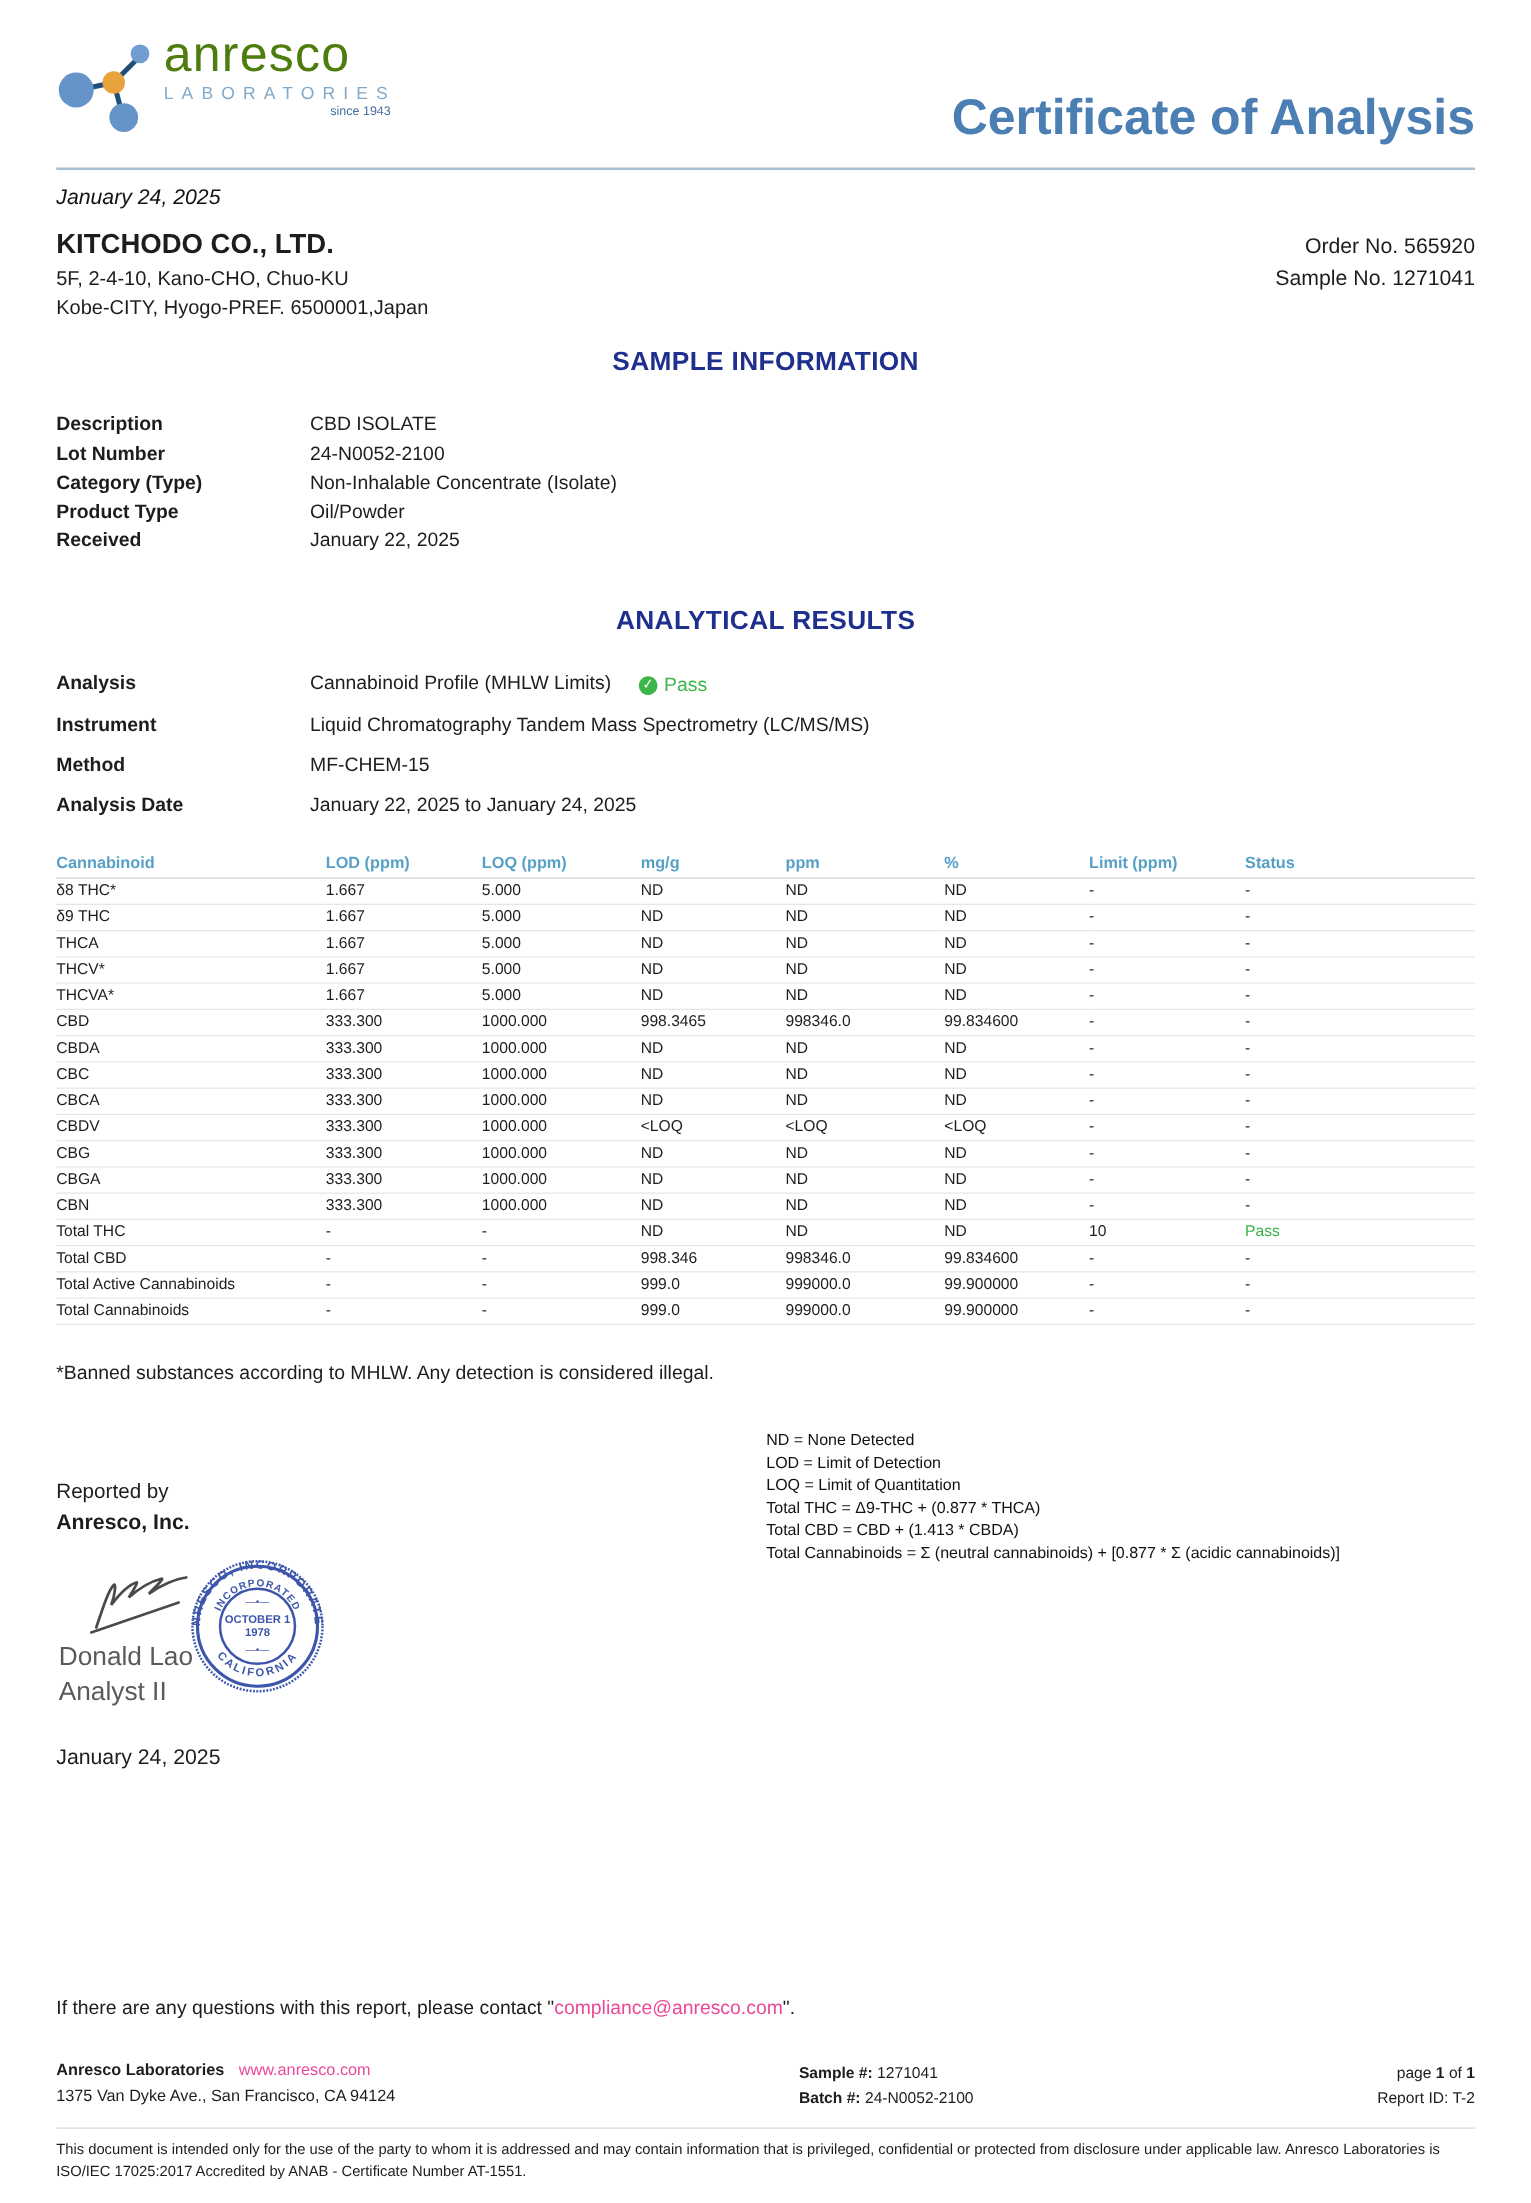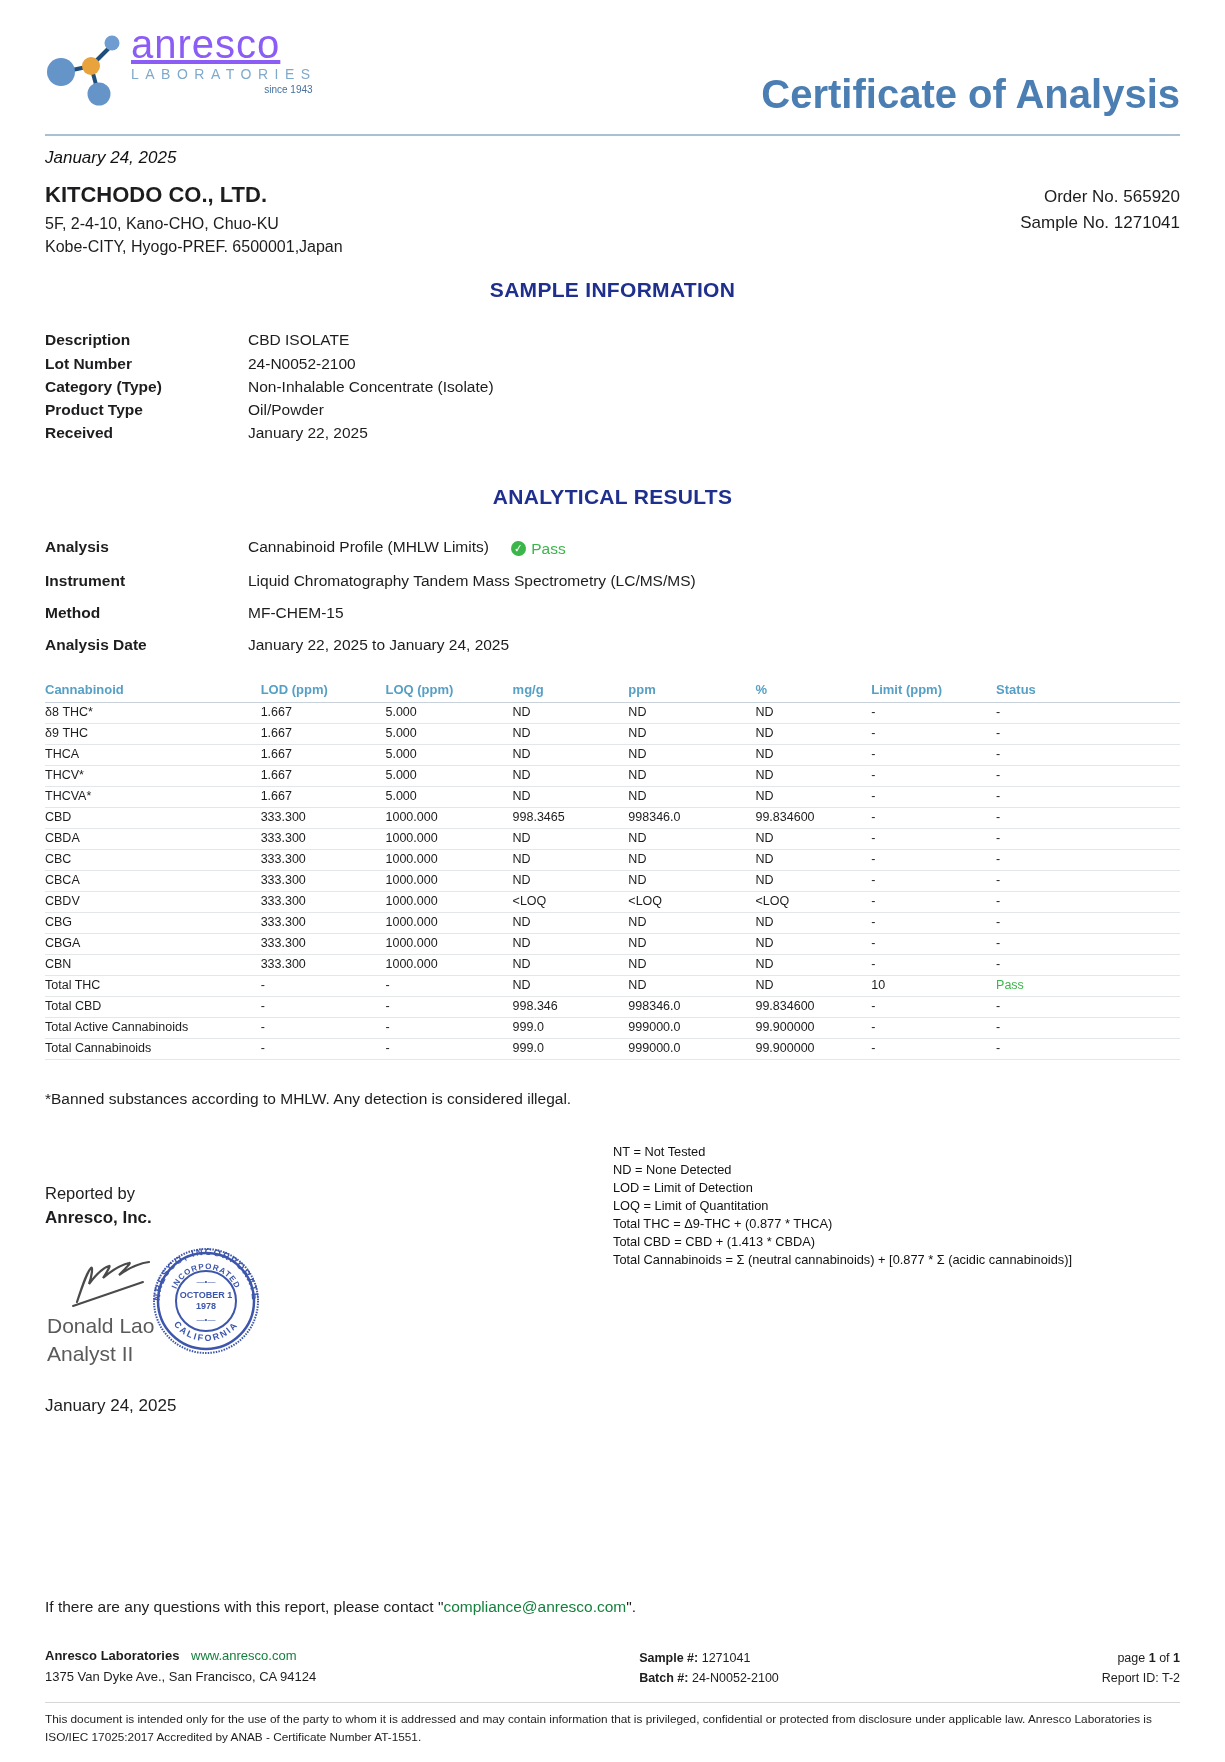--- a/index.html
+++ b/index.html
@@ -4,21 +4,21 @@
 <style>
   * { margin:0; padding:0; box-sizing:border-box; }
   html,body { background:#ffffff; }
   body { width:1225px; height:1762px; font-family:"Liberation Sans","DejaVu Sans",sans-serif; color:#1d1d1f; position:relative; }
   .page { width:1225px; height:1762px; padding:26px 45px 0 45px; position:relative; overflow:hidden; }
 
   
   .header { display:flex; justify-content:space-between; align-items:flex-end; border-bottom:2px solid #a9bfd2; padding-bottom:16px; }
   .logo-block { display:flex; align-items:flex-start; gap:2px; }
   .logo-text { display:flex; flex-direction:column; }
-  .brand { font-size:40px; color:#8b5cf6; letter-spacing:1px; line-height:0.9; font-weight:400;text-decoration:underline; }
+  .brand { font-size:40px; color:#4d7c0f; letter-spacing:1px; line-height:0.9; font-weight:400; }
   .brand-sub { font-size:14px; color:#7fa9cb; letter-spacing:6.5px; margin-top:4px; }
   .brand-since { font-size:10px; color:#46709e; align-self:flex-end; margin-top:2px; margin-right:4px; }
   .coa-title { font-size:40px; font-weight:700; color:#4b7eb2; line-height:1; padding-bottom:4px; }
 
   
   .date-line { font-style:italic; font-size:17px; margin-top:12px; color:#111; }
   .client-row { display:flex; justify-content:space-between; margin-top:14px; }
   .client-name { font-weight:700; font-size:22px; }
   .client-addr { font-size:16px; margin-top:4px; line-height:1.45; }
   .order-block { text-align:right; font-size:17px; line-height:1.55; padding-top:2px; }
@@ -64,21 +64,21 @@
   .analyst-name { position:absolute; left:2px; top:82px; font-size:21px; color:#5a5a5a; }
   .analyst-title { position:absolute; left:2px; top:110px; font-size:21px; color:#5a5a5a; }
   .stamp { position:absolute; left:100px; top:8px; }
   .sig-date { font-size:17px; margin-top:14px; }
 
   .legend-col { flex:1; padding-left:23px; padding-top:1px; }
   .legend-line { font-size:12.8px; line-height:1.42; color:#111; }
 
   
   .contact-line { position:absolute; left:45px; top:1598px; font-size:15.5px; }
-  .link { color:#15803d; text-decoration:none; }
+  .link { color:#ec4899; text-decoration:none; }
 
   
   .footer { position:absolute; left:45px; right:45px; top:1648px; display:flex; justify-content:space-between; font-size:13px; }
   .footer .f-left .f-company { font-weight:700; display:inline; }
   .footer .f-left .f-site { display:inline; margin-left:8px; }
   .footer .f-left .f-addr { margin-top:6px; }
   .footer .f-mid { font-size:12.5px; line-height:1.6; }
   .footer .f-mid b { font-weight:700; }
   .footer .f-right { text-align:right; font-size:12.5px; line-height:1.6; }
   .footer .f-right b { font-weight:700; }
@@ -419,21 +419,20 @@
           <text x="61" y="58" font-size="9" font-weight="700" fill="#3d56ab" text-anchor="middle">OCTOBER 1</text>
           <text x="61" y="69" font-size="9" font-weight="700" fill="#3d56ab" text-anchor="middle">1978</text>
           <text x="61" y="44" font-size="8" fill="#3d56ab" text-anchor="middle">—•—</text>
           <text x="61" y="82" font-size="8" fill="#3d56ab" text-anchor="middle">—•—</text>
         </svg>
       </div>
       <div class="sig-date">January 24, 2025</div>
     </div>
     <div class="legend-col">
 
-        <div class="legend-line">NT = Not Tested</div>
 
         <div class="legend-line">ND = None Detected</div>
 
         <div class="legend-line">LOD = Limit of Detection</div>
 
         <div class="legend-line">LOQ = Limit of Quantitation</div>
 
         <div class="legend-line">Total THC = Δ9-THC + (0.877 * THCA)</div>
 
         <div class="legend-line">Total CBD = CBD + (1.413 * CBDA)</div>

